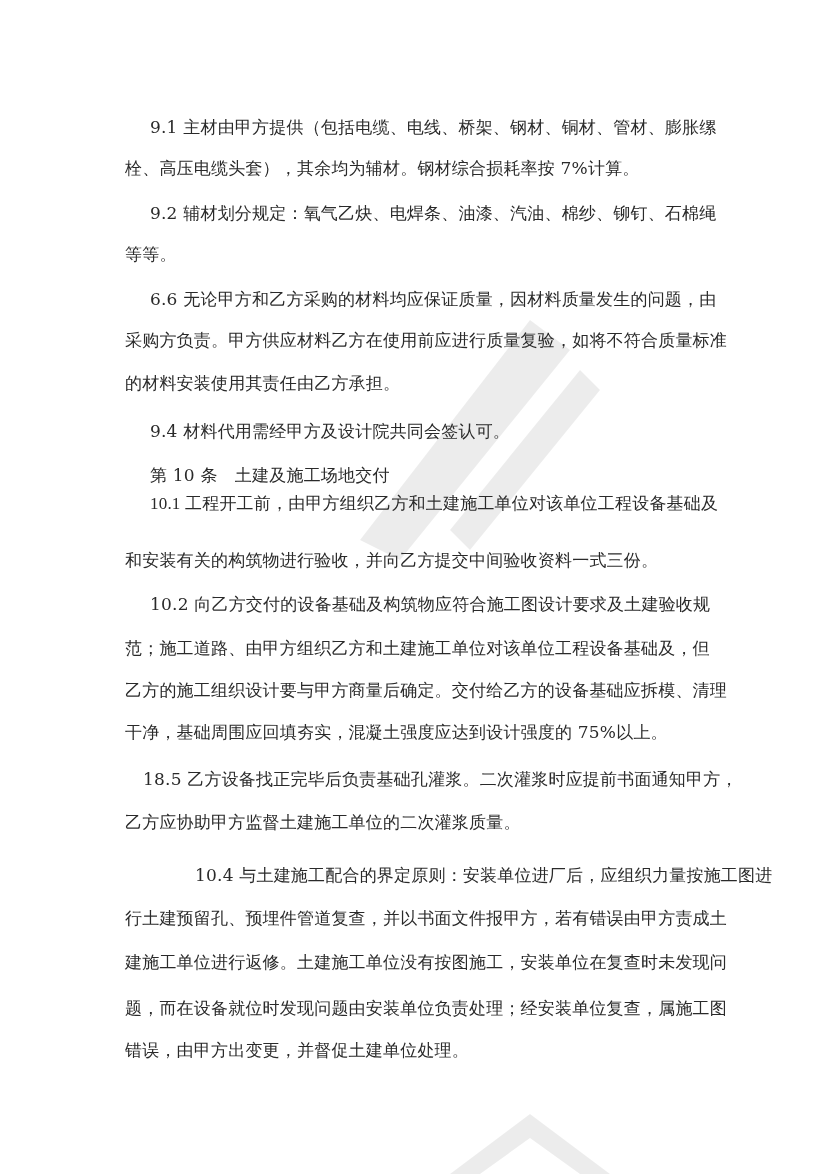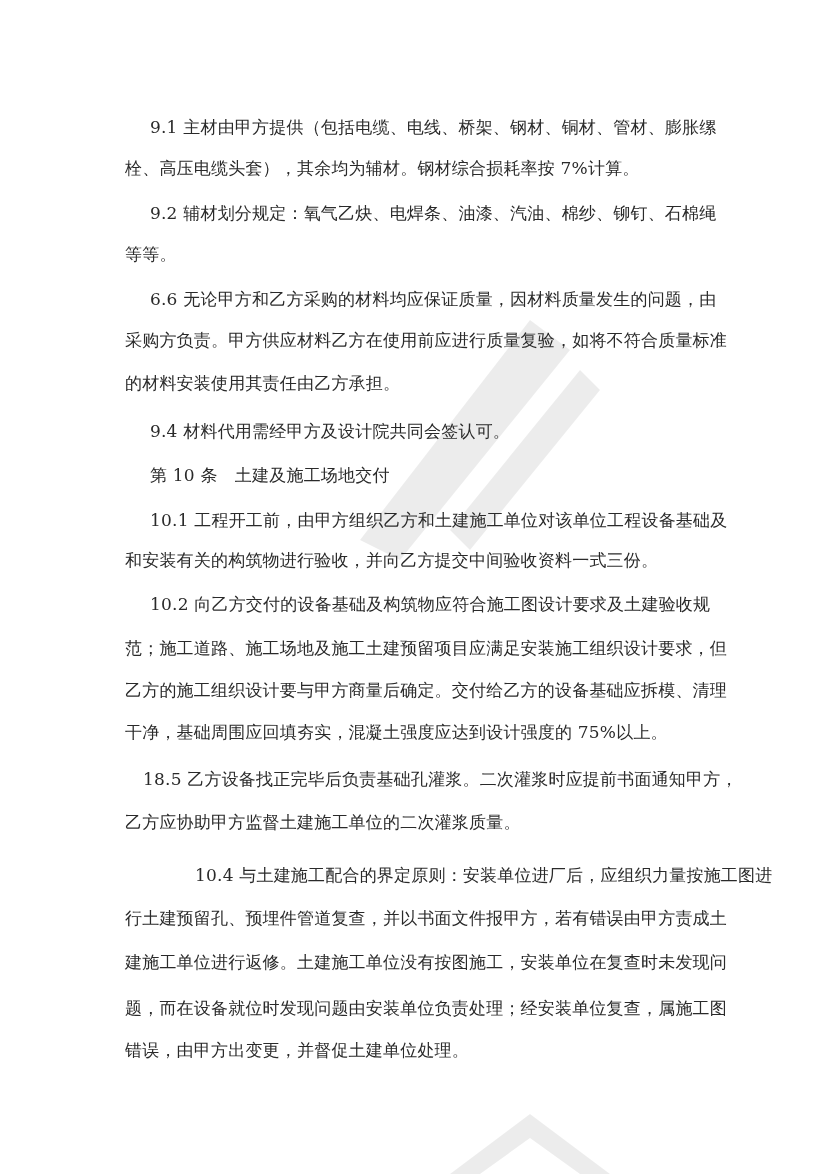--- a/index.html
+++ b/index.html
@@ -28,24 +28,24 @@
   <div id="lines">
       <div class="line" style="left: 150px; top: 115px;">9.1 主材由甲方提供（包括电缆、电线、桥架、钢材、铜材、管材、膨胀缧</div>
       <div class="line" style="left: 125px; top: 156px;">栓、高压电缆头套），其余均为辅材。钢材综合损耗率按 7%计算。</div>
       <div class="line" style="left: 150px; top: 201px;">9.2 辅材划分规定：氧气乙炔、电焊条、油漆、汽油、棉纱、铆钉、石棉绳</div>
       <div class="line" style="left: 125px; top: 242px;">等等。</div>
       <div class="line" style="left: 150px; top: 287px;">6.6 无论甲方和乙方采购的材料均应保证质量，因材料质量发生的问题，由</div>
       <div class="line" style="left: 125px; top: 328px;">采购方负责。甲方供应材料乙方在使用前应进行质量复验，如将不符合质量标准</div>
       <div class="line" style="left: 125px; top: 371px;">的材料安装使用其责任由乙方承担。</div>
       <div class="line" style="left: 150px; top: 419px;">9.4 材料代用需经甲方及设计院共同会签认可。</div>
       <div class="line" style="left: 150px; top: 463px;">第 10 条　土建及施工场地交付</div>
-      <div class="line" style="left: 150px; top: 508px;">10.1 工程开工前，由甲方组织乙方和土建施工单位对该单位工程设备基础及</div>
+      <div class="line" style="left: 150px; top: 492px; font-family: Liberation Serif, serif;">10.1 工程开工前，由甲方组织乙方和土建施工单位对该单位工程设备基础及</div>
       <div class="line" style="left: 125px; top: 548px;">和安装有关的构筑物进行验收，并向乙方提交中间验收资料一式三份。</div>
       <div class="line" style="left: 150px; top: 592px;">10.2 向乙方交付的设备基础及构筑物应符合施工图设计要求及土建验收规</div>
-      <div class="line" style="left: 125px; top: 636px;">范；施工道路、施工场地及施工土建预留项目应满足安装施工组织设计要求，但</div>
+      <div class="line" style="left: 125px; top: 636px;">范；施工道路、由甲方组织乙方和土建施工单位对该单位工程设备基础及，但</div>
       <div class="line" style="left: 125px; top: 678px;">乙方的施工组织设计要与甲方商量后确定。交付给乙方的设备基础应拆模、清理</div>
       <div class="line" style="left: 125px; top: 720px;">干净，基础周围应回填夯实，混凝土强度应达到设计强度的 75%以上。</div>
       <div class="line" style="left: 143px; top: 767px;">18.5 乙方设备找正完毕后负责基础孔灌浆。二次灌浆时应提前书面通知甲方，</div>
       <div class="line" style="left: 125px; top: 810px;">乙方应协助甲方监督土建施工单位的二次灌浆质量。</div>
       <div class="line" style="left: 150px; top: 863px; margin-left: 45px;">10.4 与土建施工配合的界定原则：安装单位进厂后，应组织力量按施工图进</div>
       <div class="line" style="left: 125px; top: 906px;">行土建预留孔、预埋件管道复查，并以书面文件报甲方，若有错误由甲方责成土</div>
       <div class="line" style="left: 125px; top: 950px;">建施工单位进行返修。土建施工单位没有按图施工，安装单位在复查时未发现问</div>
       <div class="line" style="left: 125px; top: 996px;">题，而在设备就位时发现问题由安装单位负责处理；经安装单位复查，属施工图</div>
       <div class="line" style="left: 125px; top: 1038px;">错误，由甲方出变更，并督促土建单位处理。</div>
     </div>

